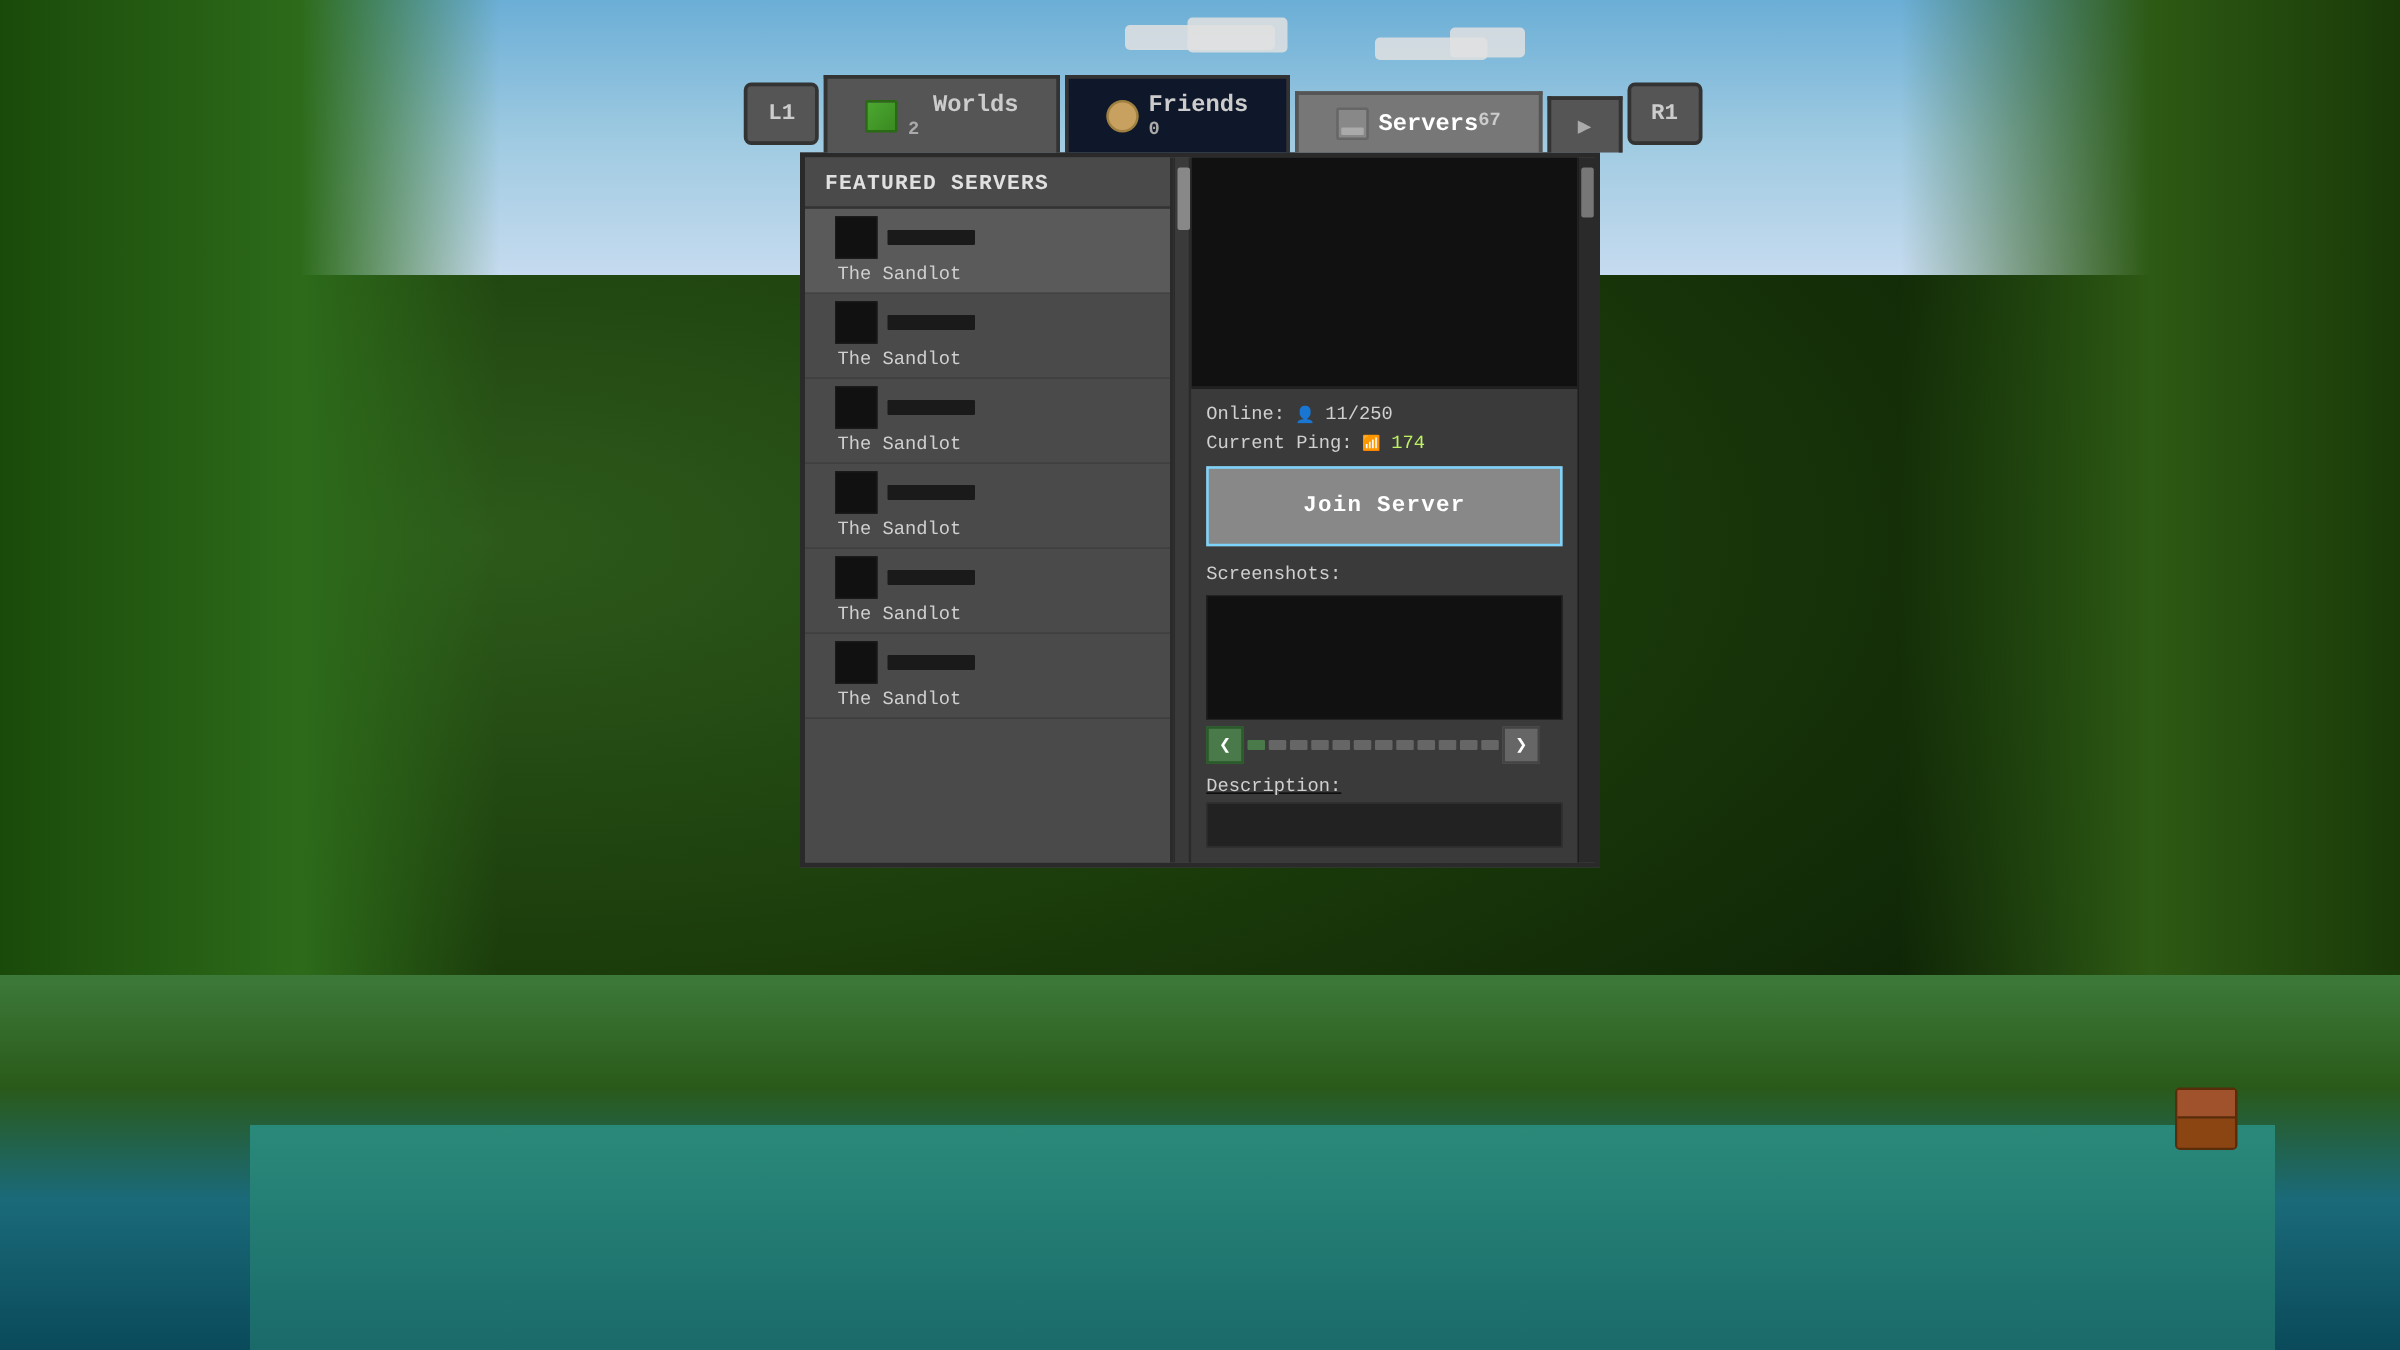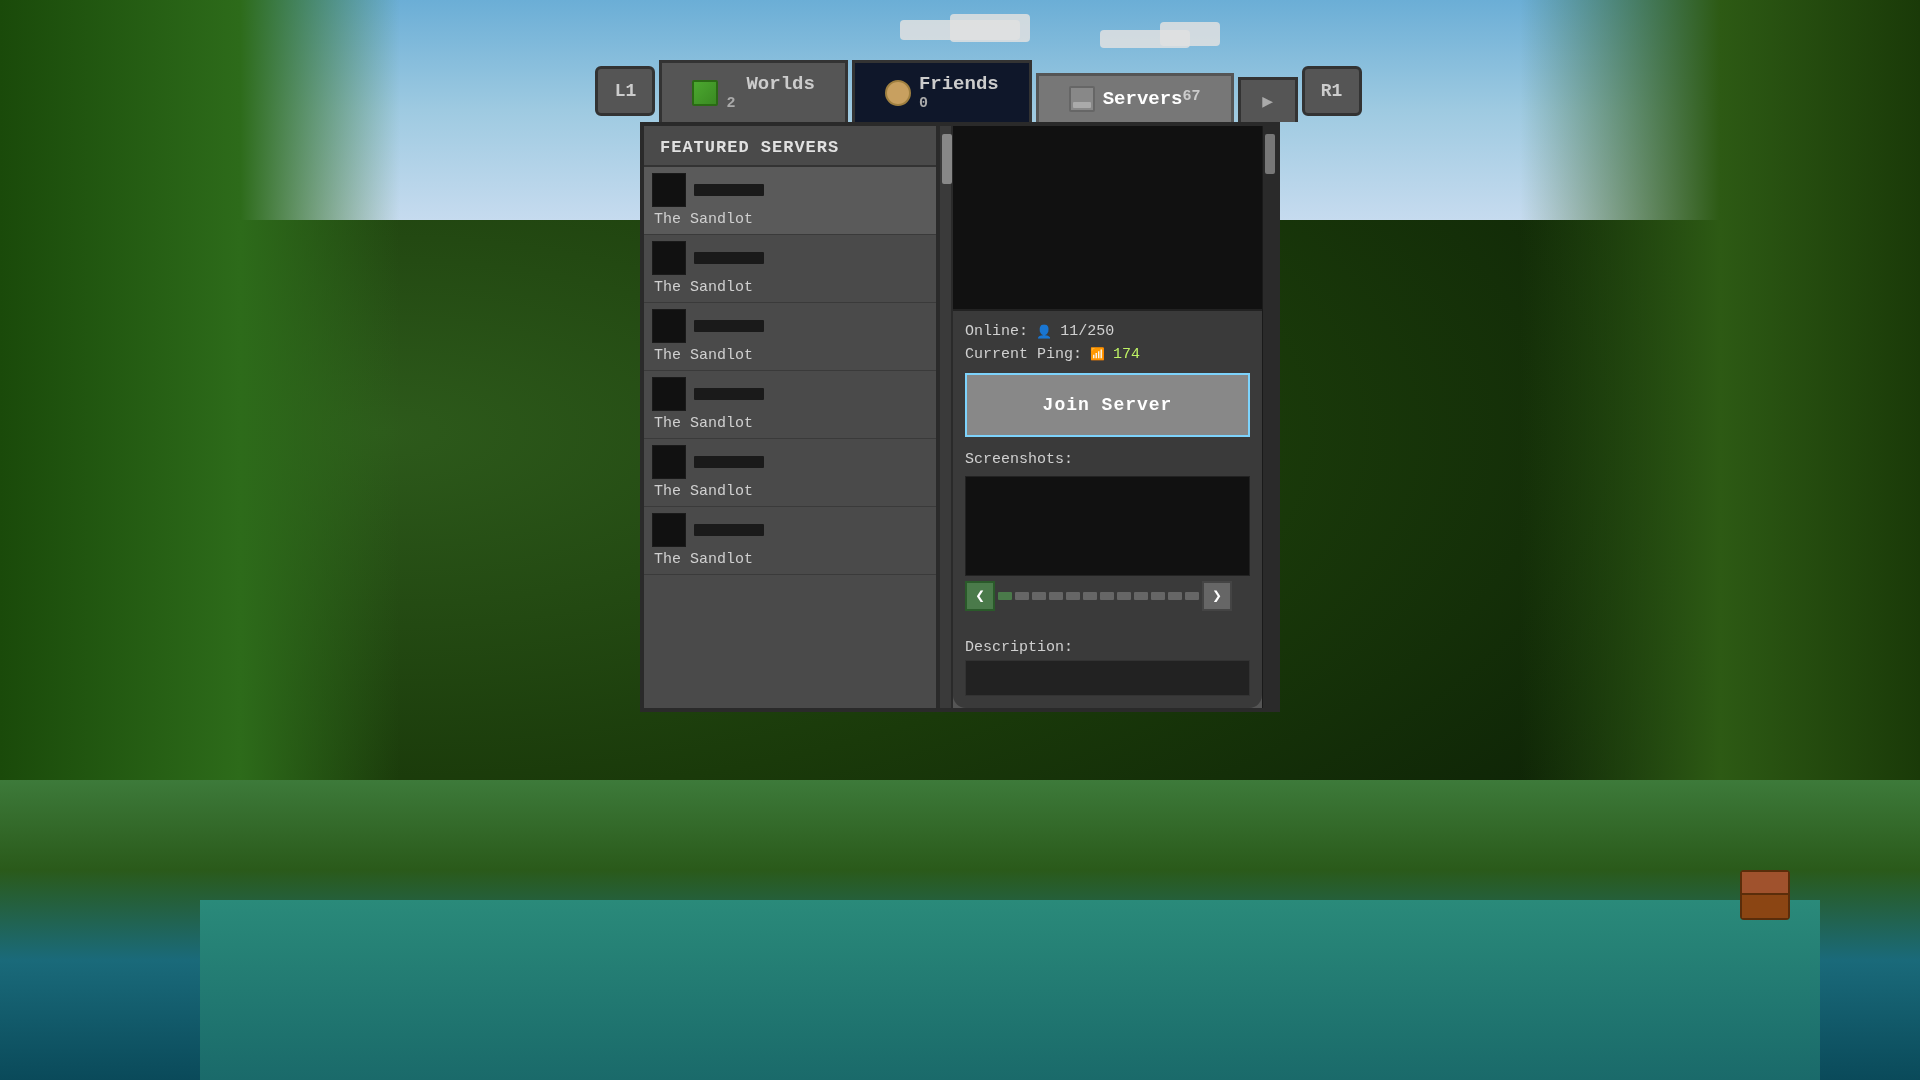--- a/index.html
+++ b/index.html
@@ -305,26 +305,25 @@
       background: #4a4a4a;
       border-right: 3px solid #2a2a2a;
     }
 
     
     #right-panel {
       flex: 1;
       display: flex;
       flex-direction: column;
       background: #3a3a3a;
-      border-radius: 13px;
     }
 
     .item-content {
       flex: 1;
-      padding: 6px 8px;
+      padding: 6px 24px;
       border-bottom: 1px solid #3a3a3a;
       cursor: pointer;
     }
 
     .item-content:first-of-type {
       background: #5a5a5a;
     }
 
     .item-top {
       display: flex;
@@ -516,21 +515,21 @@
               <div class="nav-dot" style="width:14px;height:8px;background:#666;border-radius:1px;"></div>
               <div class="nav-dot" style="width:14px;height:8px;background:#666;border-radius:1px;"></div>
               <div class="nav-dot" style="width:14px;height:8px;background:#666;border-radius:1px;"></div>
               <div class="nav-dot" style="width:14px;height:8px;background:#666;border-radius:1px;"></div>
             </div>
 
             <div class="nav-arrow" style="width:30px;height:30px;background:#666;border:2px solid #444;color:#fff;font-size:16px;display:flex;align-items:center;justify-content:center;cursor:pointer;font-weight:bold;">❯</div>
           </div>
         </div>
 
-        <div id="description-section" style="margin-top:22px;">
+        <div id="description-section" style="margin-top:4px;text-decoration:underline;">
           <div id="description-label" style="font-family:'Courier New',monospace;font-size:15px;color:#d0d0d0;margin-bottom:4px;">Description:</div>
           <div id="description-content" style="width:100%;height:36px;background:#222;border:1px solid #333;"></div>
         </div>
 
       </div>
     </div>
 
     <div style="width:14px;background:#2a2a2a;border-left:1px solid #1a1a1a;position:relative;">
       <div style="position:absolute;top:8px;left:2px;width:10px;height:40px;background:#777;border-radius:2px;"></div>
     </div>

